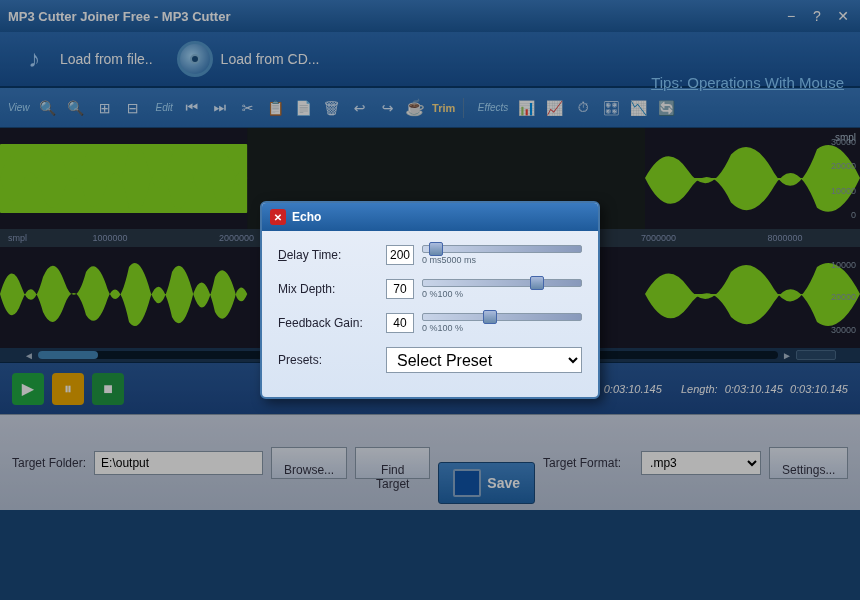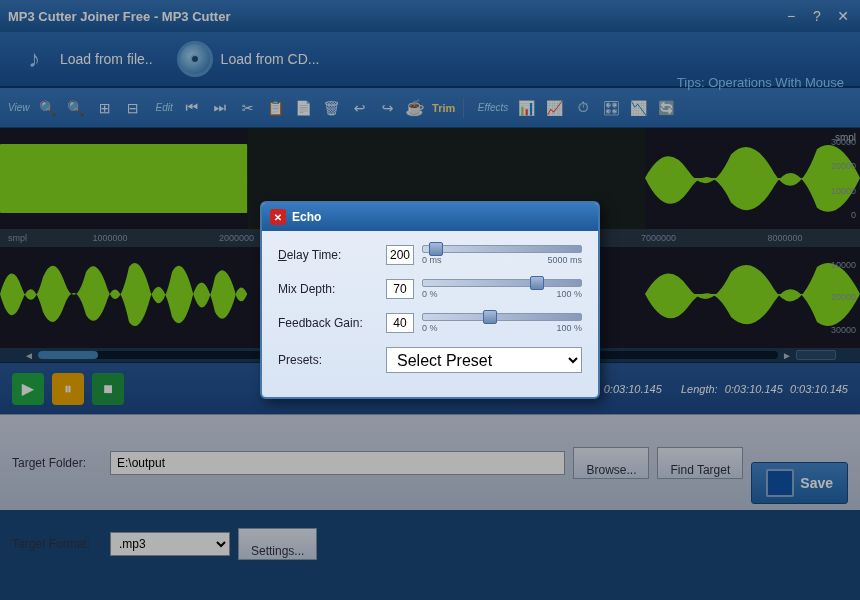--- a/index.html
+++ b/index.html
@@ -82,22 +82,23 @@
     .cd-inner {
       width: 10px;
       height: 10px;
       border-radius: 50%;
       background: #1a5080;
       border: 2px solid #88bbdd;
     }
     #tips-link {
       margin-left: auto;
       color: #88ccff;
-      font-size: 13px;
-      cursor: pointer;
+      font-size: 15px;
+      cursor: pointer;
+      text-decoration: underline;
       margin-top: 46px;
     }
 
     
     #toolbar {
       background: linear-gradient(to bottom, #3a7abf, #2a6aaf);
       height: 40px;
       display: flex;
       align-items: center;
       padding: 0 8px;
@@ -230,22 +231,22 @@
       font-style: italic;
     }
     .selection-info span { color: white; }
 
     
     #footer {
       background: linear-gradient(to bottom, #d0d8e8, #b8c4d8);
       height: 96px;
       padding: 6px 12px;
       display: flex;
-      flex-direction: column;
-      gap: 24px;
+      flex-direction: row;
+      gap: 8px;
       border-top: 1px solid #8899aa;
     }
     .footer-row {
       display: flex;
       align-items: center;
       gap: 8px;
     }
     .footer-label {
       width: 90px;
       font-size: 12px;
@@ -385,21 +386,20 @@
       top: -4px;
       width: 14px;
       height: 14px;
       background: linear-gradient(to bottom, #aabbdd, #6688aa);
       border: 1px solid #4466aa;
       border-radius: 2px;
       cursor: pointer;
     }
     .slider-labels {
       display: flex;
-      justify-content: space-between;
       font-size: 9px;
       color: #556677;
     }
 
     .presets-row {
       display: flex;
       align-items: center;
       margin-bottom: 10px;
       gap: 8px;
     }

